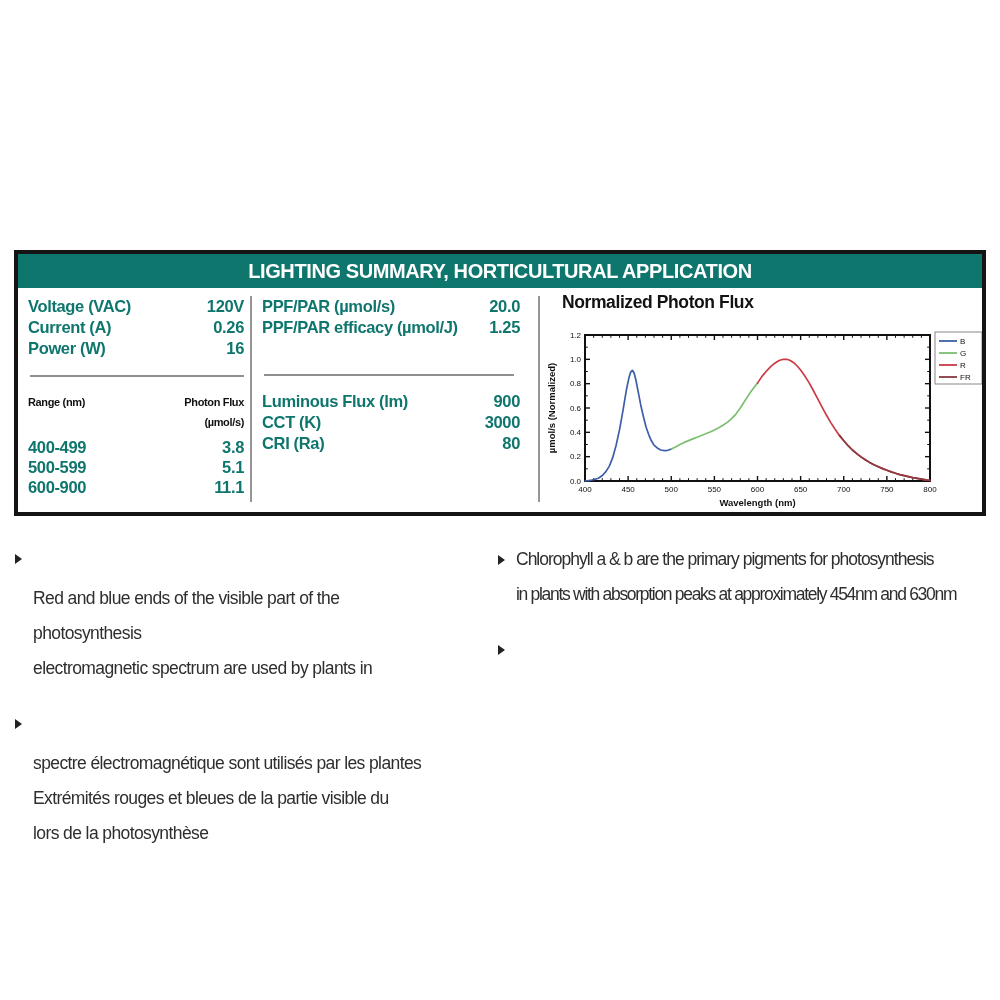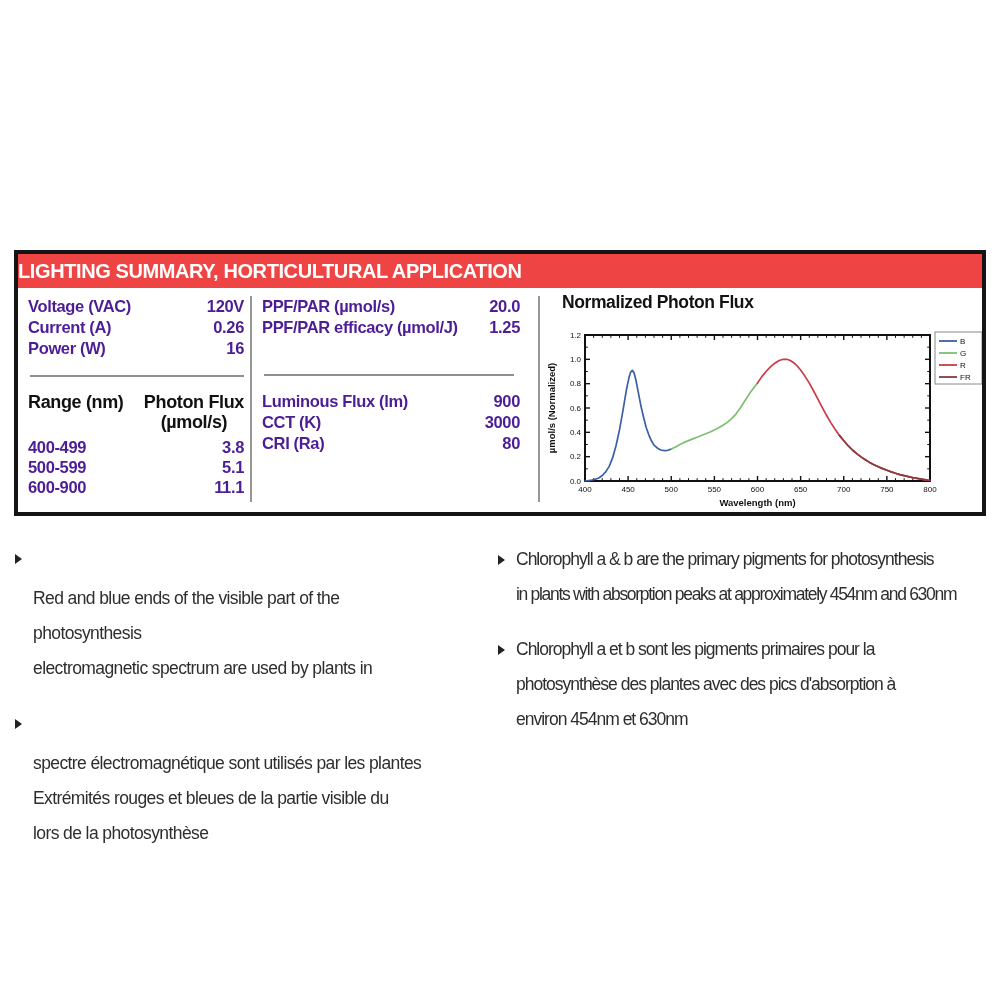--- a/index.html
+++ b/index.html
@@ -9,44 +9,44 @@
     overflow:hidden;
   }
   .page{position:absolute;inset:0;background:#fff;}
 
   
   .panel{
     position:absolute;left:14px;top:250px;width:964px;height:258px;
     border:4px solid #141414;background:#fff;
   }
   .panel-header{
-    height:34px;background:#ef4444;display:flex;align-items:center;justify-content:flex-start;
+    height:34px;background:#0f766e;display:flex;align-items:center;justify-content:center;
   }
   .panel-header h1{
     margin:0;color:#fff;font-size:20px;font-weight:bold;letter-spacing:-0.4px;white-space:nowrap;
   }
   .panel-body{position:relative;height:224px;}
   .vdivider{position:absolute;top:8px;bottom:10px;width:2px;background:#969696;}
   .vd1{left:232px;}
   .vd2{left:520px;}
   .col{position:absolute;top:0;}
   .col1{left:10px;width:216px;}
   .col2{left:244px;width:258px;}
   .col3{left:528px;width:436px;height:224px;}
   .rows{padding-top:8px;}
   .row{display:flex;justify-content:space-between;line-height:21px;
-       font-size:16.5px;font-weight:bold;letter-spacing:-0.35px;color:#4c1d95;white-space:nowrap;}
+       font-size:16.5px;font-weight:bold;letter-spacing:-0.35px;color:#0f766e;white-space:nowrap;}
   .rrow{line-height:20px;}
   .hsep{height:2px;background:#8f8f8f;}
   .col1 .hsep{margin:16px 0 15px 2px;}
   .col2 .hsep{margin:36px 6px 15px 2px;}
   .range-header{display:flex;justify-content:space-between;
-       font-size:18px;font-weight:bold;letter-spacing:-0.35px;}
+       font-size:11px;font-weight:bold;letter-spacing:-0.35px;}
   .range-header .lbl{line-height:20px;}
-  .range-header .val2{text-align:center;line-height:20px;}
+  .range-header .val2{text-align:right;line-height:20px;}
   .range-rows{margin-top:5px;}
 
   
   .col3 h2{margin:4px 0 0 16px;font-size:17.5px;font-weight:bold;letter-spacing:-0.4px;color:#121212;}
   .col3 svg{display:block;margin-top:9px;}
   .tick{font:8px "Liberation Sans","DejaVu Sans",sans-serif;fill:#111;}
   .axis-title{font:bold 9.5px "Liberation Sans","DejaVu Sans",sans-serif;fill:#111;}
 
   
   .bullets-left{position:absolute;left:14px;top:541px;width:470px;}
@@ -317,21 +317,16 @@
   <section class="bullets-right">
     <div class="bullet">
       <span class="marker"></span>
       <div class="text">
           <div>Chlorophyll a &amp; b are the primary pigments for photosynthesis</div>
           <div>in plants with absorption peaks at approximately 454nm and 630nm</div>
         </div>
     </div>
     <div class="bullet">
       <span class="marker"></span>
-      <div class="text">
-          <div>Chlorophyll a et b sont les pigments primaires pour la</div>
-          <div>photosynthèse des plantes avec des pics d'absorption à</div>
-          <div>environ 454nm et 630nm</div>
-        </div>
     </div>
   </section>
 
 </div>
 
 </body></html>

